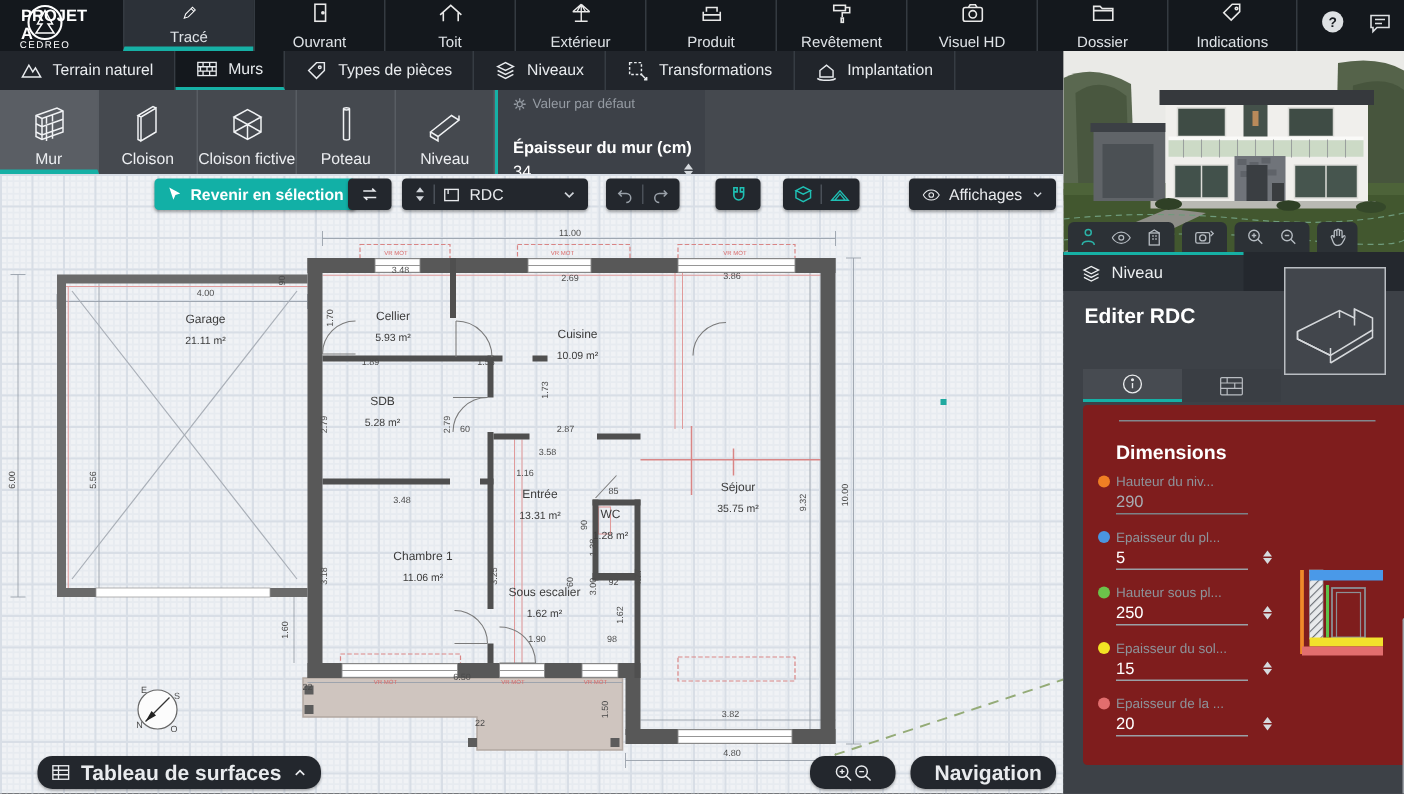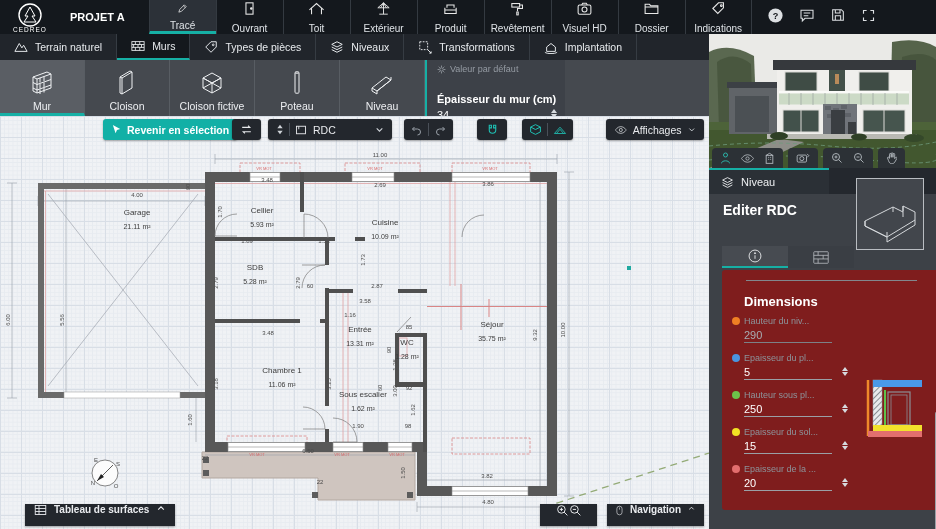--- a/index.html
+++ b/index.html
@@ -2,46 +2,46 @@
 <html><head>
 <meta charset="utf-8">
 <style>
 *{margin:0;padding:0;box-sizing:border-box}
 html,body{width:936px;height:529px;overflow:hidden;font-family:"Liberation Sans",sans-serif;background:#14181d}
 .topbar{height:34px;background:#14181d;display:flex;align-items:stretch;position:relative}
 .brand{width:56px;position:relative}
 .brand svg{position:absolute;left:8px;top:2px}
 .project{color:#fff;font-size:11px;font-weight:bold;display:flex;align-items:center;padding:0 24px 0 14px}
 .tabs{display:flex;height:34px}
-.tab{width:67px;display:flex;flex-direction:column;align-items:center;justify-content:center;gap:6px;color:#dfe3e7;border-left:1px solid #343a41;cursor:pointer}
+.tab{width:87px;display:flex;flex-direction:column;align-items:center;justify-content:center;gap:6px;color:#dfe3e7;border-left:1px solid #343a41;cursor:pointer}
 .tab:last-child{border-right:1px solid #343a41}
 .tab .lbl{font-size:10px}
 .tab.active{background:#2c3138;border-bottom:3px solid #16b0a5;padding-top:3px}
 .winicons{display:flex;align-items:center;gap:15px;margin-left:15px;color:#dfe3e7}
 .ribbon{height:26px;background:#21252b;width:709px;display:flex;align-items:stretch}
 .ritem{display:flex;align-items:center;gap:7px;padding:0 14px;color:#e8ebee;font-size:10.5px;border-right:1px solid #363c43}
 .ritem.active{background:#14181d;border-bottom:2px solid #16b0a5}
 .toolbar{height:56px;background:#45494f;width:709px;display:flex;align-items:stretch}
-.tool{width:85px;display:flex;flex-direction:column;align-items:center;justify-content:flex-end;padding-bottom:4px;gap:2px;color:#eceef1;font-size:10.5px;border-right:1px solid #585d63}
+.tool{width:66px;display:flex;flex-direction:column;align-items:center;justify-content:flex-end;padding-bottom:4px;gap:2px;color:#eceef1;font-size:10.5px;border-right:1px solid #585d63}
 .tool.active{background:#5a5e64;border-bottom:3px solid #16b0a5;padding-bottom:1px}
 .defbox{width:140px;background:#3d4148;border-left:2px solid #16b0a5;padding:4px 0 0 10px;position:relative}
 .defbox .cap{color:#959ba3;font-size:9px;display:flex;gap:4px;align-items:center;white-space:nowrap}
 .defbox .lab{color:#fff;font-size:11px;font-weight:bold;margin-top:19px;white-space:nowrap}
 .defbox .val{color:#fff;font-size:11px;margin-top:4px;border-bottom:1px solid #9aa0a8;width:120px;display:flex;justify-content:space-between;padding-bottom:2px}
 .toolrest{flex:1;background:#45494f}
 .main{display:flex;height:495px}
 .leftcol{width:709px;display:flex;flex-direction:column}
 .canvas{position:relative;flex:1;background-color:#f0f2f5;
  background-image:linear-gradient(#d8dee6 1px,transparent 1px),linear-gradient(90deg,#d8dee6 1px,transparent 1px),linear-gradient(#e7ebf0 1px,transparent 1px),linear-gradient(90deg,#e7ebf0 1px,transparent 1px);
  background-size:21px 21px,21px 21px,4.2px 4.2px,4.2px 4.2px;overflow:hidden}
 .canvas svg.plan{position:absolute;left:0;top:0}
 .pill{position:absolute;background:#23272d;border-radius:3px;height:21px;display:flex;align-items:center;color:#e8eaed;font-size:10.5px;box-shadow:0 1px 2px rgba(0,0,0,.35)}
 .pill .sep{width:1px;height:13px;background:#4a5058;margin:0 5px}
 .teal{background:#12b0a6;color:#fff;font-weight:bold}
-.bpill{position:absolute;background:#23272d;border-radius:0;height:22px;display:flex;align-items:flex-start;color:#e9ebee;font-size:10px;bottom:3px;box-shadow:0 1px 2px rgba(0,0,0,.35)}
+.bpill{position:absolute;background:#23272d;border-radius:10px;height:22px;display:flex;align-items:center;color:#e9ebee;font-size:14px;bottom:3px;box-shadow:0 1px 2px rgba(0,0,0,.35)}
 .panel{width:227px;background:#3d4147;display:flex;flex-direction:column;position:relative}
 .preview{height:134px;position:relative;background:#e9e9e6}
 .ptabs{position:absolute;bottom:0;left:3px;display:flex;gap:5px}
 .ptab{background:#2c3136;border-radius:4px 4px 0 0;height:20px;display:flex;align-items:center;padding:0 8px;gap:10px;color:#b6bcc2}
 .nivrow{height:26px;background:#24282e;display:flex}
 .nivtab{width:120px;background:#2b3036;border-top:2px solid #16b0a5;display:flex;align-items:center;gap:7px;padding-left:12px;color:#eceef0;font-size:11px}
 .pbody{flex:1;position:relative;background:#3d4147}
 .ptitle{position:absolute;left:14px;top:8px;color:#fff;font-size:14px;font-weight:bold}
 .thumb{position:absolute;right:12px;top:-16px;width:68px;height:72px;background:#42464c;border:1px solid #b9bdc2}
 .itabs{position:absolute;left:13px;top:52px;display:flex}

